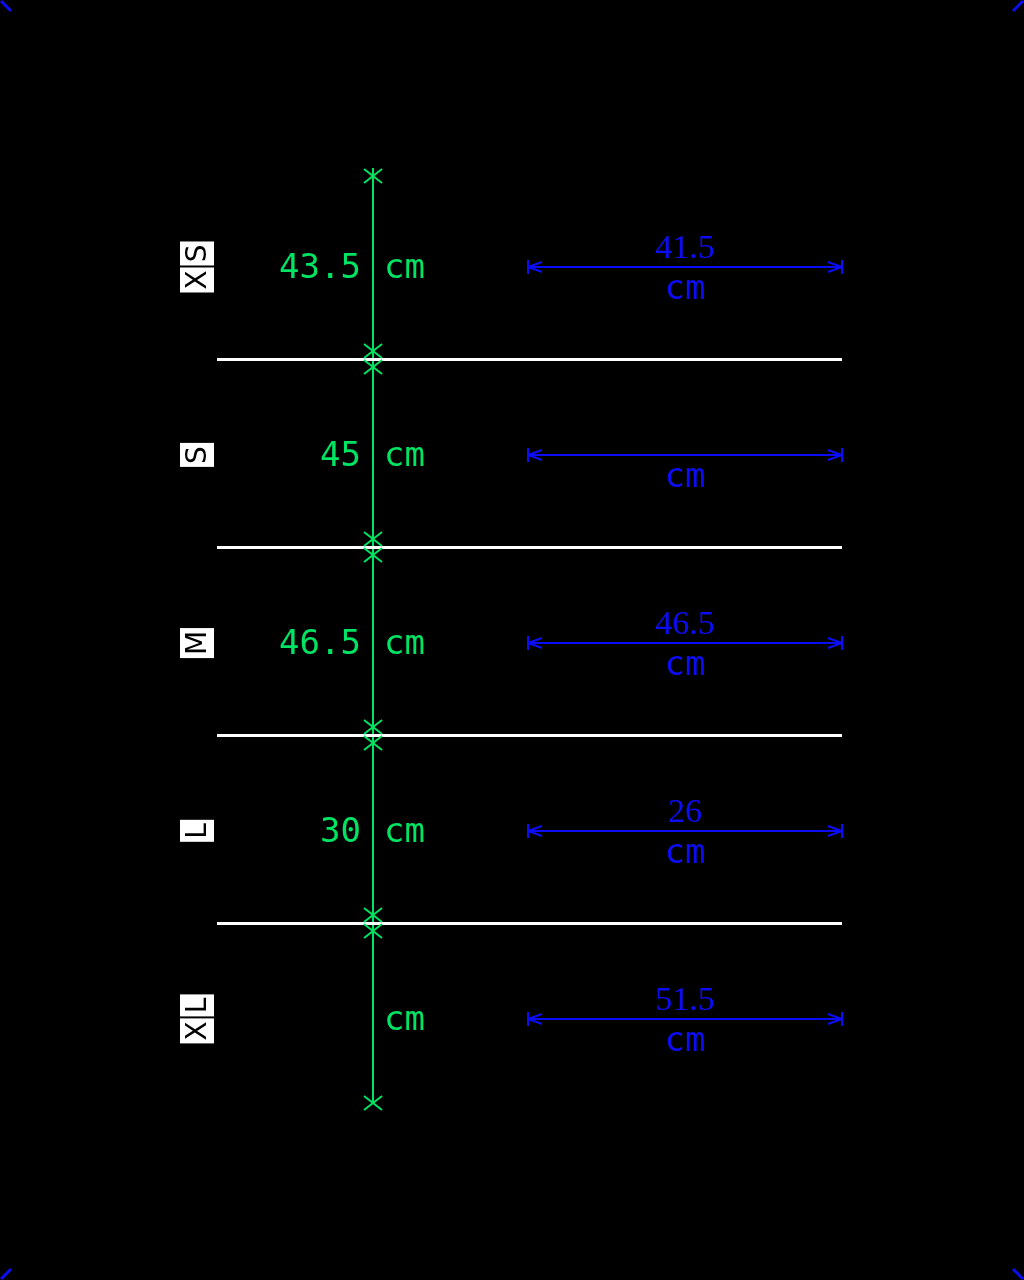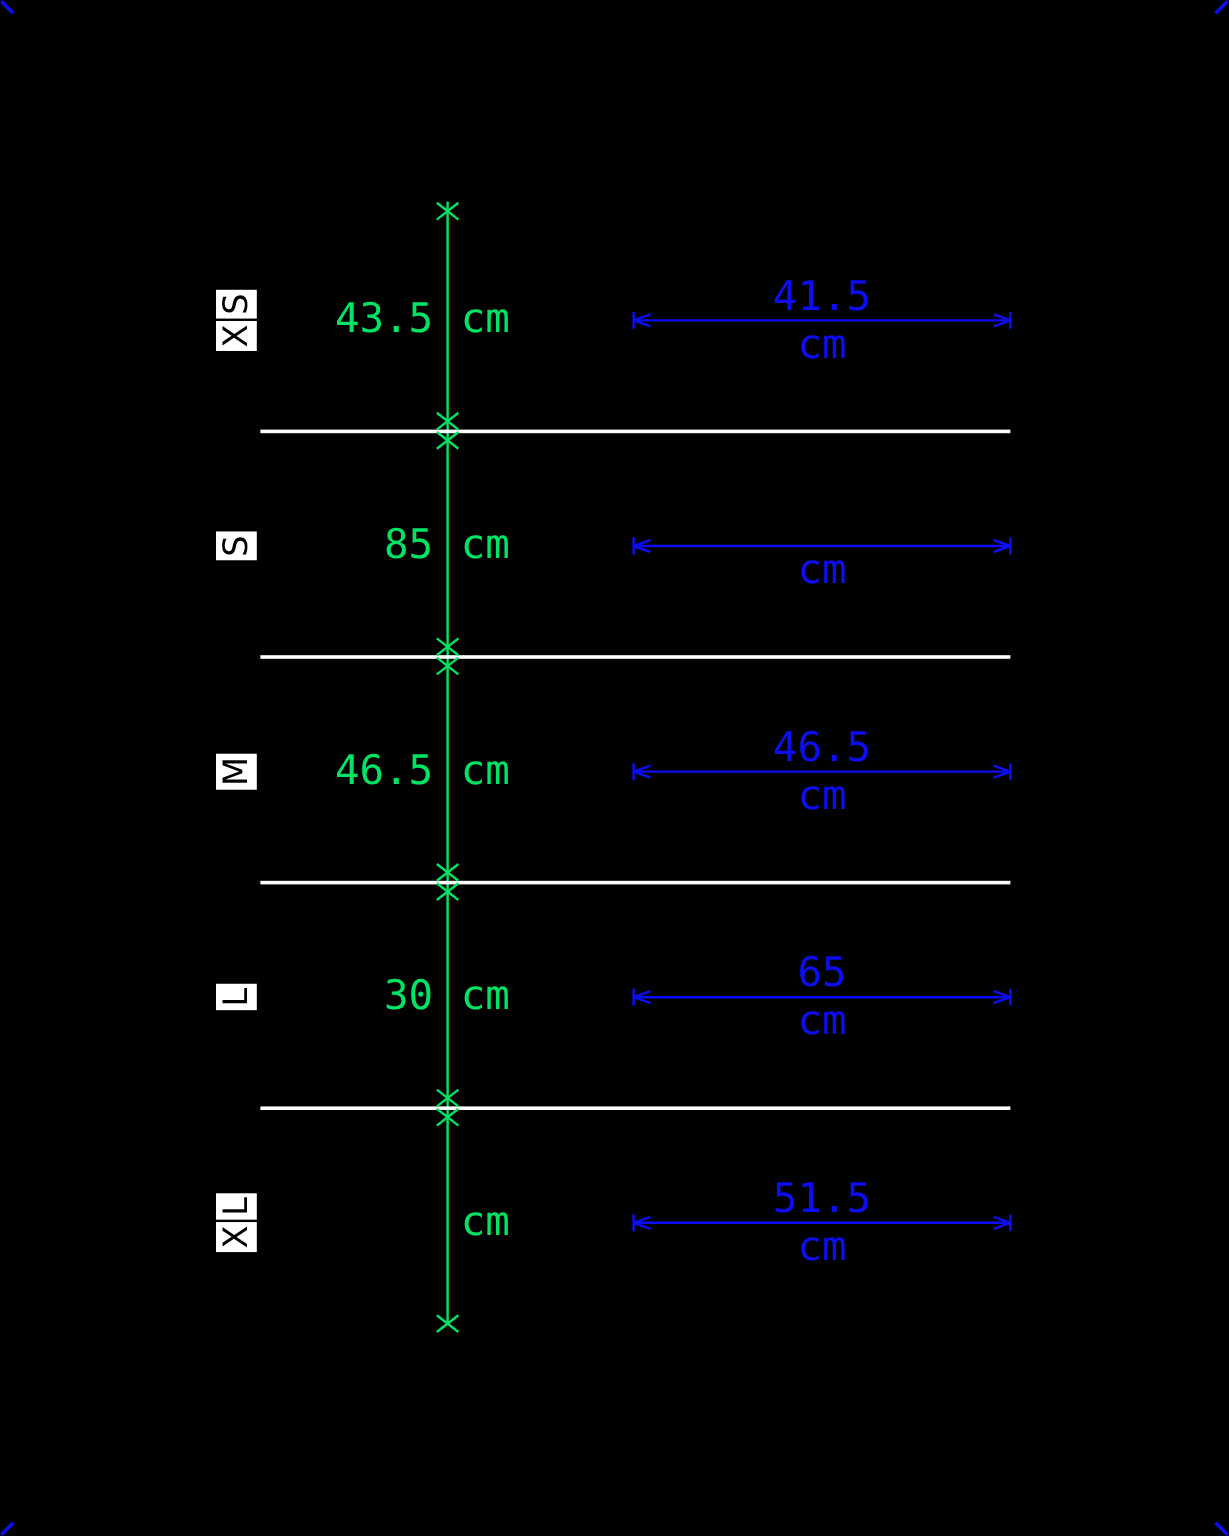--- a/index.html
+++ b/index.html
@@ -61,21 +61,21 @@
 
   .blue-text {
     position: absolute;
     color: var(--dimension-blue, #0d0df5);
     font: 34px/36px "DejaVu Sans Mono", monospace;
     left: 528px;
     width: 314px;
     text-align: center;
     white-space: pre;
   }
-  .wid-num  { top: calc(var(--cy) - 38px); }
+  .wid-num  { top: calc(var(--cy) - 38px); font-family: Liberation Serif, serif; }
   .wid-unit { top: calc(var(--cy) + 2px); }
 
   .h-dim-svg {
     position: absolute;
     left: 526px;
     top: calc(var(--cy) - 10px);
     width: 318px;
     height: 20px;
   }
   .h-dim-svg line { stroke: var(--dimension-blue, #0d0df5); stroke-width: 2; }
@@ -184,21 +184,21 @@
         <line x1="316" y1="10" x2="302" y2="15"></line>
     </svg>
     <div class="blue-text wid-num">41.5</div>
     <div class="blue-text wid-unit">cm</div>
   </div>
 
   <div class="section" style="--cy:455px">
     <div class="size-label">
       <span class="size-char">S</span>
     </div>
-    <div class="green-text len-num">85</div>
+    <div class="green-text len-num">45</div>
     <div class="green-text len-unit">cm</div>
     <svg class="h-dim-svg">
       <line x1="2" y1="10" x2="316" y2="10"></line>
       <line x1="2" y1="3" x2="2" y2="17"></line>
         <line x1="2" y1="10" x2="16" y2="5"></line>
         <line x1="2" y1="10" x2="16" y2="15"></line>
       <line x1="316" y1="3" x2="316" y2="17"></line>
         <line x1="316" y1="10" x2="302" y2="5"></line>
         <line x1="316" y1="10" x2="302" y2="15"></line>
     </svg>
@@ -232,21 +232,21 @@
     <div class="green-text len-unit">cm</div>
     <svg class="h-dim-svg">
       <line x1="2" y1="10" x2="316" y2="10"></line>
       <line x1="2" y1="3" x2="2" y2="17"></line>
         <line x1="2" y1="10" x2="16" y2="5"></line>
         <line x1="2" y1="10" x2="16" y2="15"></line>
       <line x1="316" y1="3" x2="316" y2="17"></line>
         <line x1="316" y1="10" x2="302" y2="5"></line>
         <line x1="316" y1="10" x2="302" y2="15"></line>
     </svg>
-    <div class="blue-text wid-num">65</div>
+    <div class="blue-text wid-num">26</div>
     <div class="blue-text wid-unit">cm</div>
   </div>
 
   <div class="section" style="--cy:1019px">
     <div class="size-label">
       <span class="size-char">X</span>
       <span class="size-char">L</span>
     </div>
     <div class="green-text len-unit">cm</div>
     <svg class="h-dim-svg">

